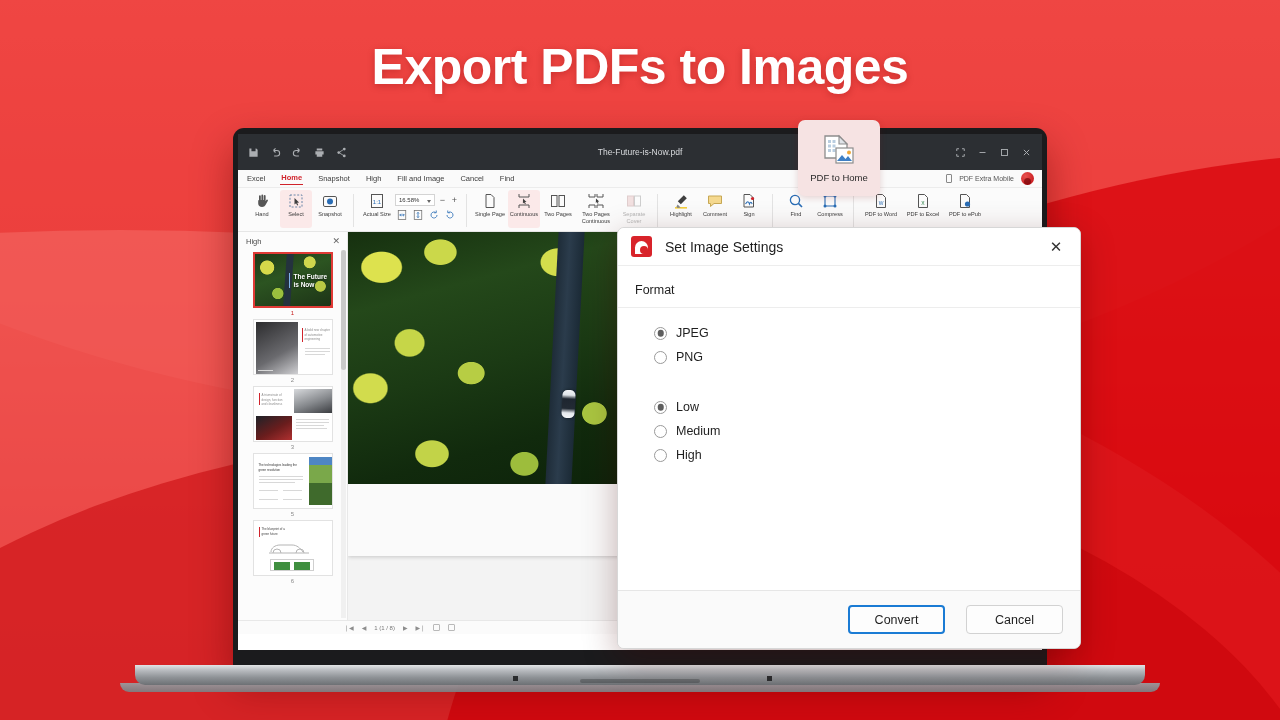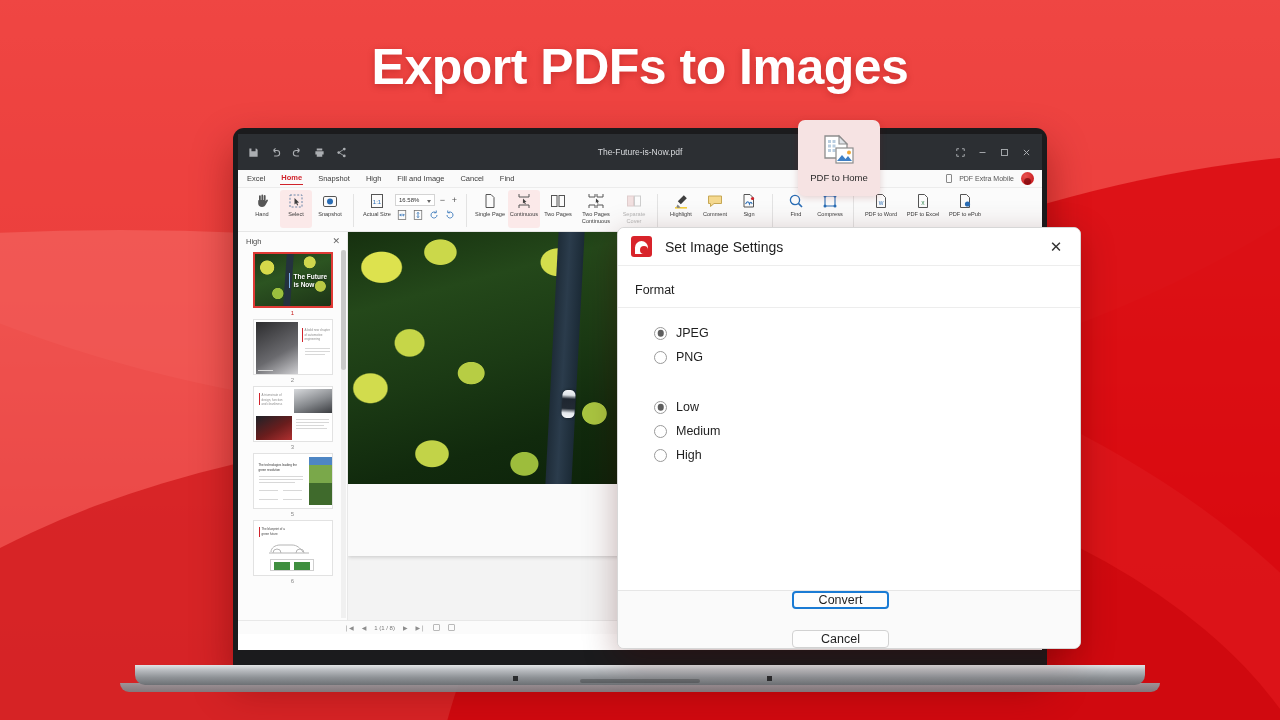--- a/index.html
+++ b/index.html
@@ -413,21 +413,21 @@
     width: 6.5px; height: 6.5px; border-radius: 50%;
     background: #5e5e5e;
   }
   .opt-label { font-size: 12.5px; color: #1f1f1f; }
   .dlg-spacer { flex: 1; }
   .dlg-foot {
     height: 58px;
     border-top: 1px solid #e6e6e6;
     background: #fafafa;
     display: flex; align-items: center; justify-content: flex-end;
-    gap: 21px; padding-right: 17px; flex-direction: column;
+    gap: 21px; padding-right: 17px;
   }
   .dbtn {
     min-width: 97px; height: 29px;
     border-radius: 4px; background: #fdfdfd;
     border: 1px solid #d2d2d2;
     font-size: 12.5px; color: #1f1f1f;
     display: flex; align-items: center; justify-content: center;
     cursor: pointer;
   }
   .dbtn.primary { border: 2px solid #1a7bd4; }

